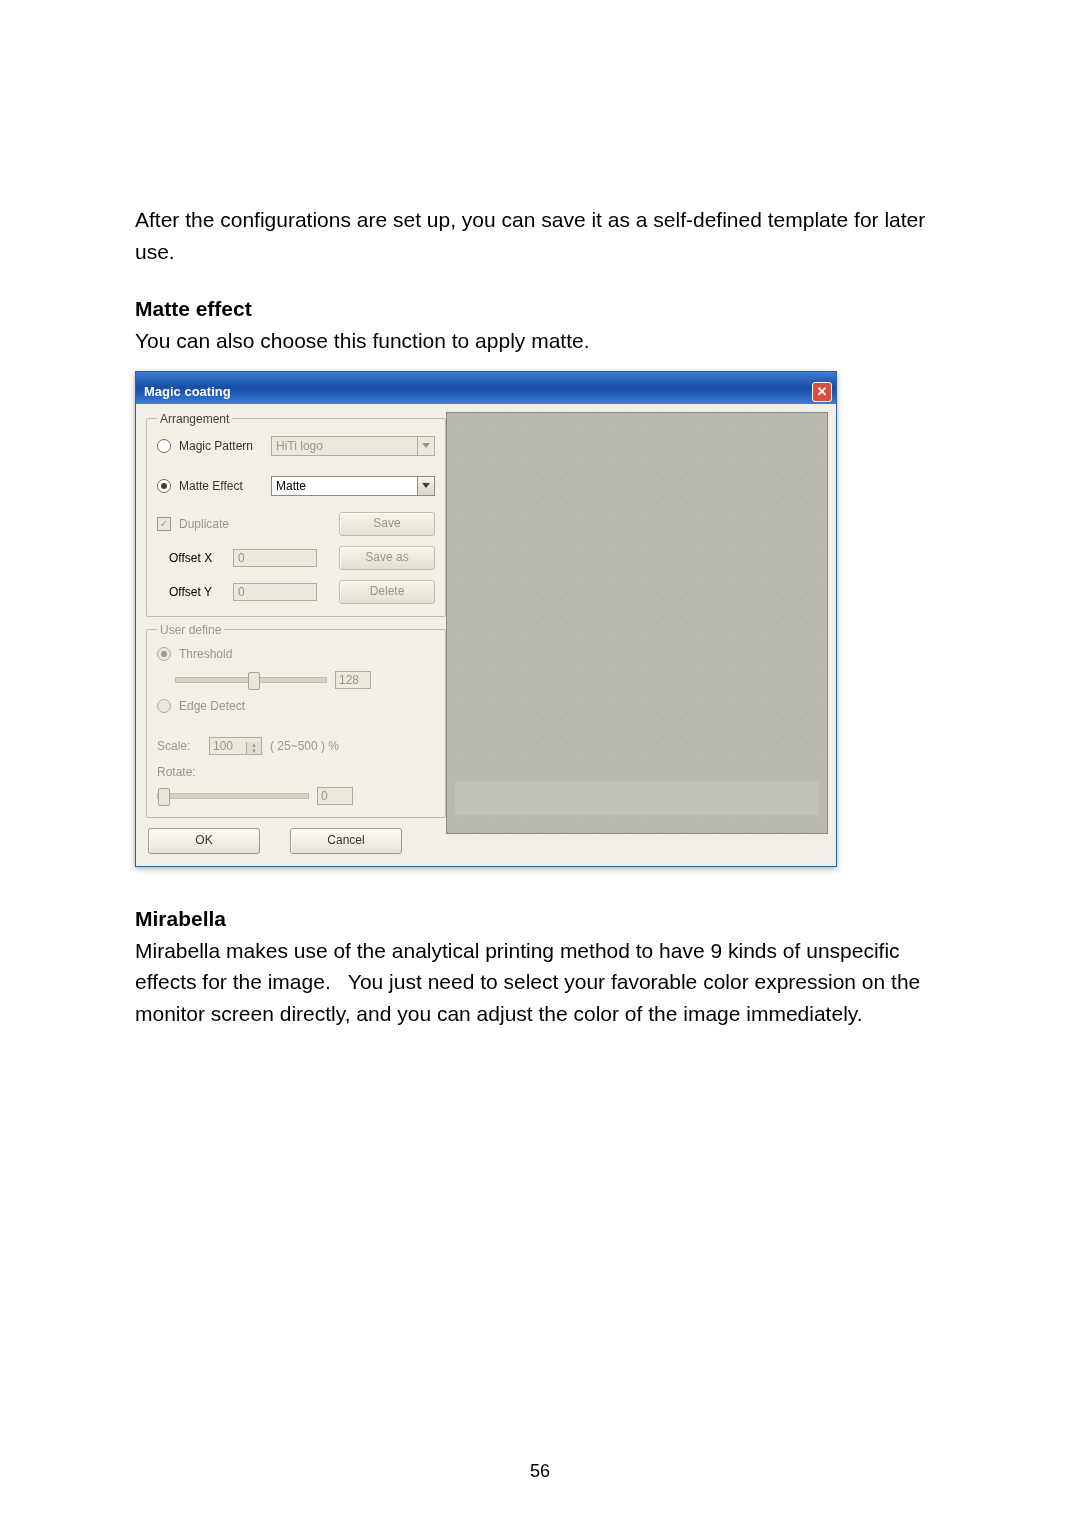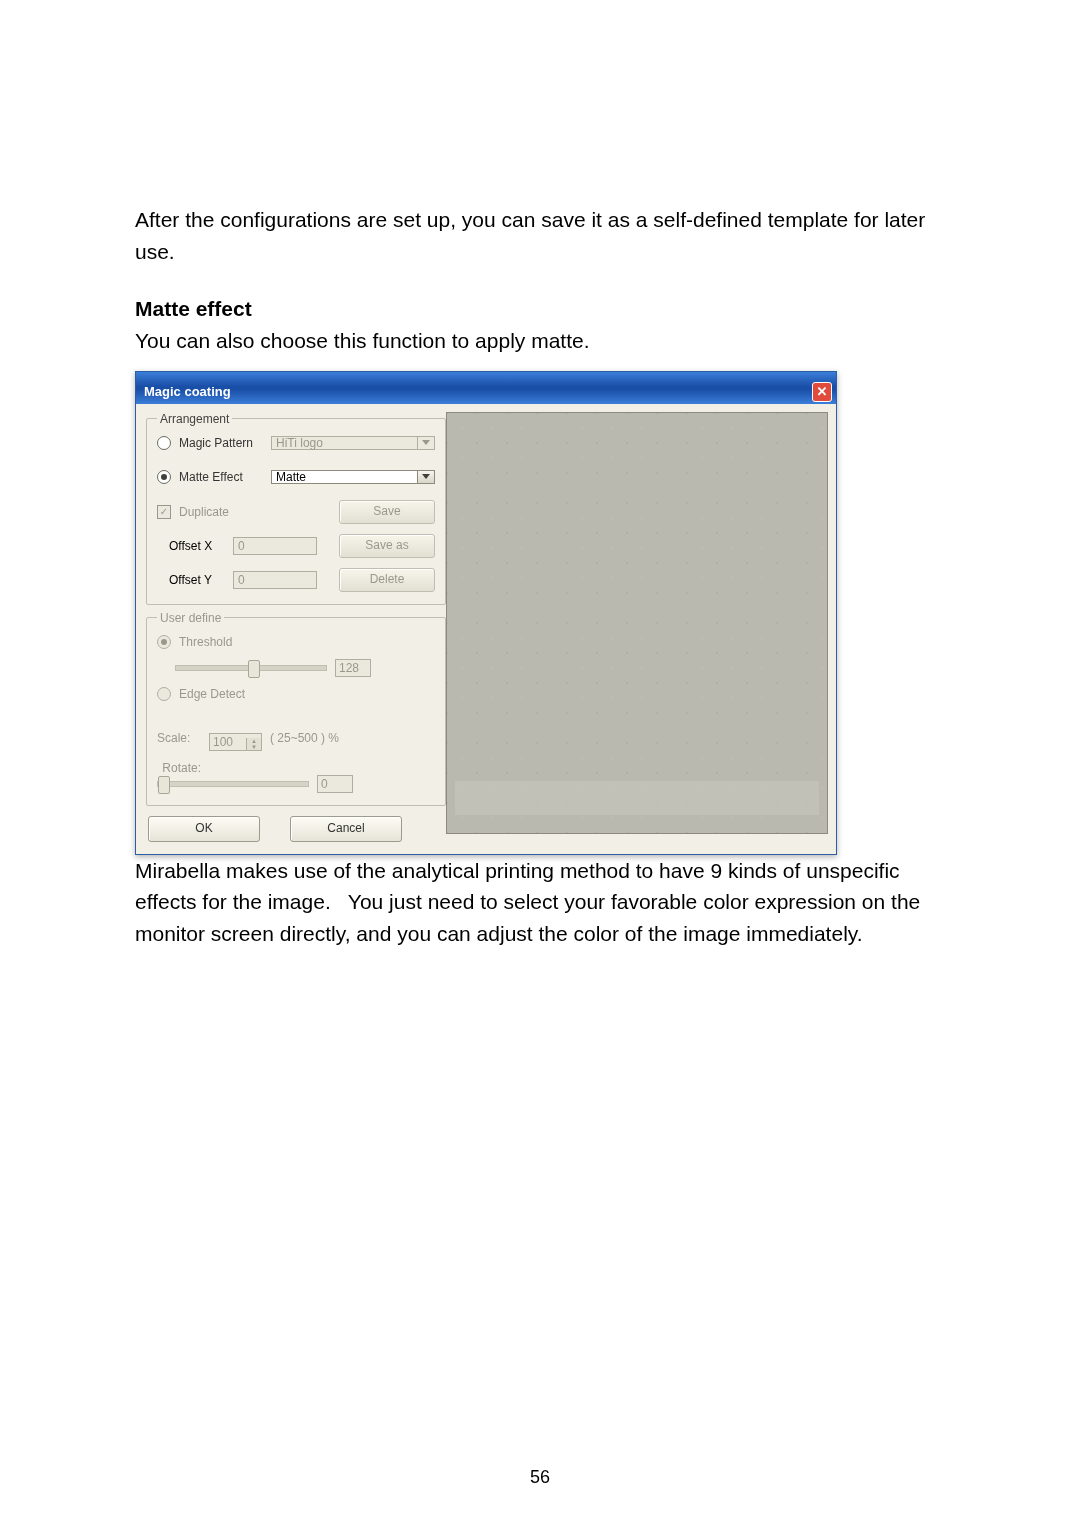--- a/index.html
+++ b/index.html
@@ -143,21 +143,21 @@
     align-items: center;
     justify-content: center;
     flex-shrink: 0;
     font-size: 10px;
     color: #9a988c;
   }
   .radio-label { width: 84px; color: #333; }
   .radio-label.disabled-text { color: #9a988c; }
   .combo {
     flex: 1;
-    height: 14px;
+    height: 20px;
     border: 1px solid #8c8a7c;
     background: #ffffff;
     display: flex;
     align-items: center;
     justify-content: space-between;
     padding: 0 0 0 4px;
     font-size: 12px;
     box-sizing: border-box;
   }
   .combo.disabled {
@@ -231,21 +231,20 @@
     padding: 0 3px;
     box-sizing: border-box;
   }
   .spinner {
     display: inline-flex;
     align-items: flex-end;
     height: 18px;
     border: 1px solid #b0aea0;
     background: #ebe9dd;
     box-sizing: border-box;
-    margin-top: 8px;
   }
   .spinner .sp-val {
     width: 30px;
     font-size: 12px;
     color: #9a988c;
     padding: 1px 3px;
   }
   .spinner .sp-btns {
     width: 14px;
     display: flex;
@@ -266,21 +265,21 @@
   .bottom-buttons .wbtn {
     color: #333;
     background: linear-gradient(#fdfcf5, #e6e4d7);
     border-color: #9b9a8c;
     width: 110px;
     height: 24px;
     line-height: 22px;
   }
   .page-num {
     position: absolute;
-    bottom: 40px;
+    bottom: 46px;
     left: 0; right: 0;
     text-align: center;
     font-size: 18px;
     color: #000;
   }
 </style>
 </head>
 <body>
 
 <div class="page">
@@ -368,21 +367,21 @@
             <div class="spinner">
               <div class="sp-val">100</div>
               <div class="sp-btns">
                   <div>▲</div>
                   <div>▼</div>
                 </div>
             </div>
             <span class="disabled-text">( 25~500 ) %</span>
           </div>
 
-          <div class="row" style="margin-bottom:0;text-align:right;">
+          <div class="row" style="margin-bottom:8px;">
             <span class="disabled-text" style="width:44px;">Rotate:</span>
           </div>
           <div class="row">
             <div class="slider-track">
               <div class="slider-thumb" style="left:0;"></div>
             </div>
             <input class="small-input" readonly="" value="0" style="">
           </div>
         </fieldset>
 
@@ -393,16 +392,17 @@
       </div>
 
       <div class="right-col">
         <div class="preview">
           <div class="preview-strip"></div>
         </div>
       </div>
     </div>
   </div>
 
+  <div class="heading" style="margin-top:40px;">Mirabella</div>
   <p class="body-text" style="margin-top:0;">Mirabella makes use of the analytical printing method to have 9 kinds of unspecific effects for the image.&nbsp;&nbsp; You just need to select your favorable color expression on the monitor screen directly, and you can adjust the color of the image immediately.</p>
 
   <div class="page-num">56</div>
 </div>
 
 </body></html>

